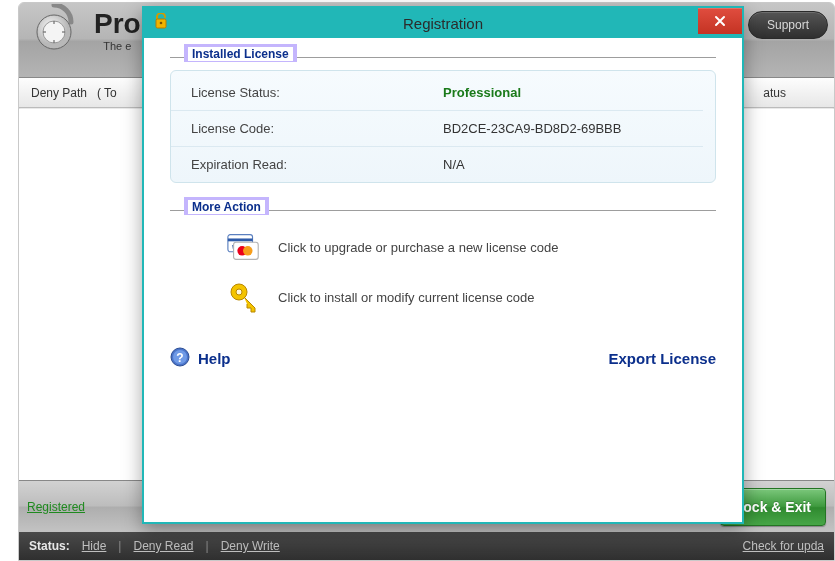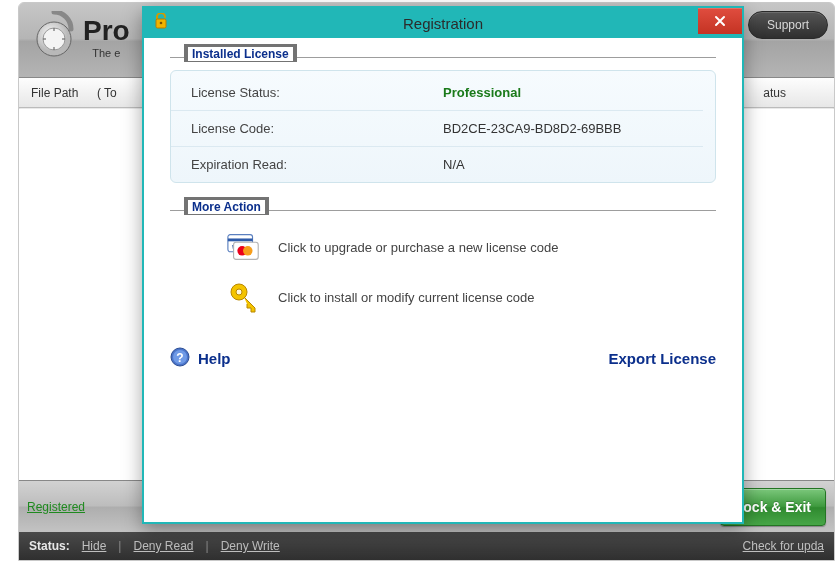--- a/index.html
+++ b/index.html
@@ -33,22 +33,22 @@
   border-bottom: 1px solid #888;
   position: relative;
   padding-left: 12px;
   display: flex;
   align-items: flex-start;
 }
 
 .bg-logo-wrap {
   display: flex;
   align-items: flex-start;
-  gap: 6px;
-  padding-top: 8px;
+  gap: 17px;
+  padding-top: 1px;
 }
 
 .bg-logo-dial {
   width: 46px; height: 46px;
   position: relative;
 }
 
 .bg-title {
   font-size: 28px;
   font-weight: bold;
@@ -216,21 +216,21 @@
   content: "";
   position: absolute;
   left: 0; right: 0; top: 50%;
   border-top: 1px solid #9d9d9d;
 }
 
 .group-label-wrap {
   position: absolute;
   left: 14px;
   top: -8px;
-  background: #737373;
+  background: #c4b5fd;
   padding: 0 4px;
   z-index: 1;
 }
 
 .license-panel {
   border: 1px solid #cfe4ec;
   border-radius: 6px;
   background: linear-gradient(#f6fbfe,#eef6fb);
   padding: 4px 12px 0 0;
 }
@@ -311,21 +311,21 @@
       </div>
       <div>
         <div class="bg-title">Pro</div>
         <div class="bg-subtitle">The e</div>
       </div>
     </div>
     <button class="support-btn">Support</button>
   </div>
 
   <div class="bg-tableheader">
-    <span class="th-filepath">File Path</span>
+    <span class="th-filepath">Deny Path</span>
     <span>( To</span>
     <span class="th-status-right">atus</span>
   </div>
 
   <div class="bg-content"></div>
 
   <div class="bg-bottombar">
     <a class="registered-link">Registered</a>
     <button class="lockexit-btn">Lock &amp; Exit</button>
   </div>

